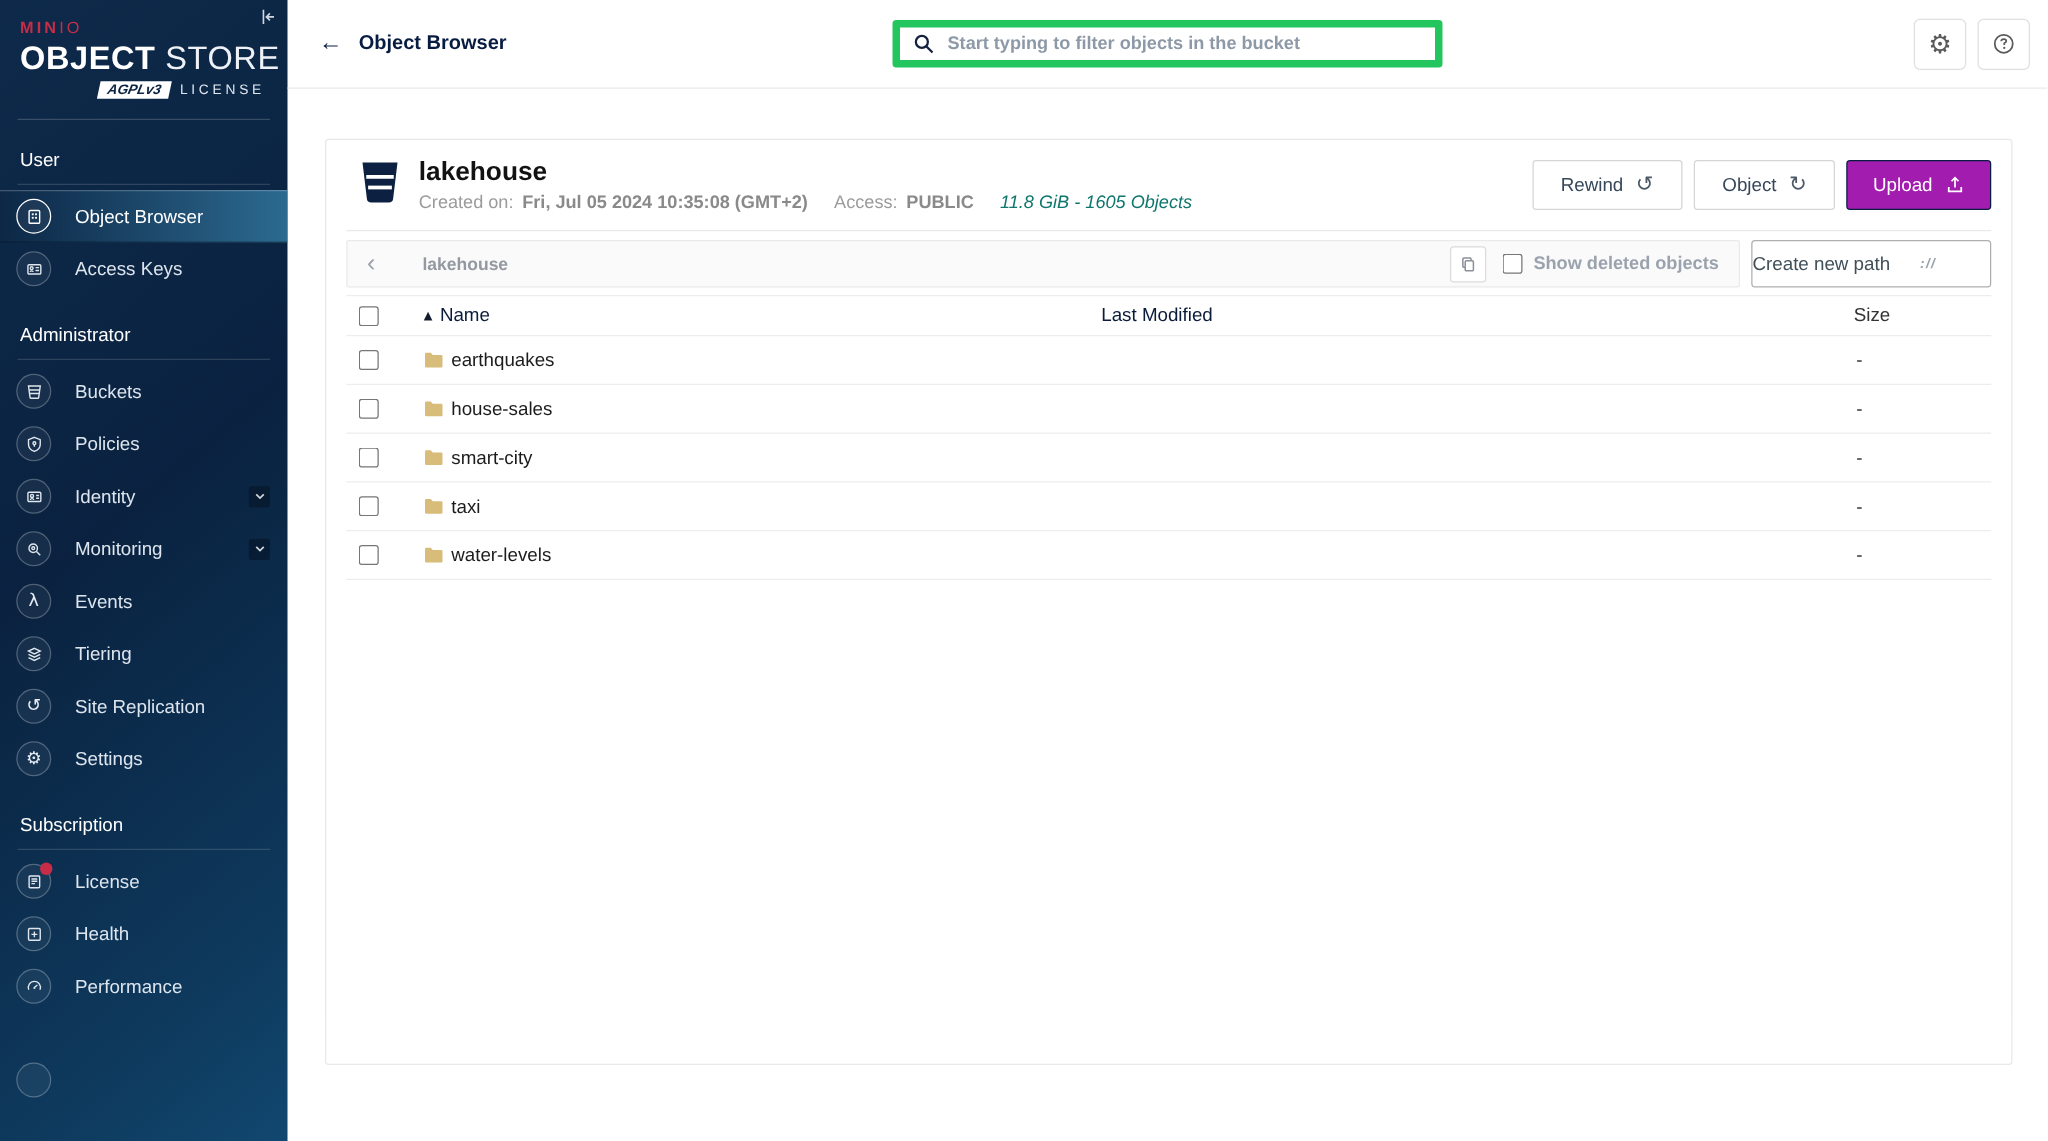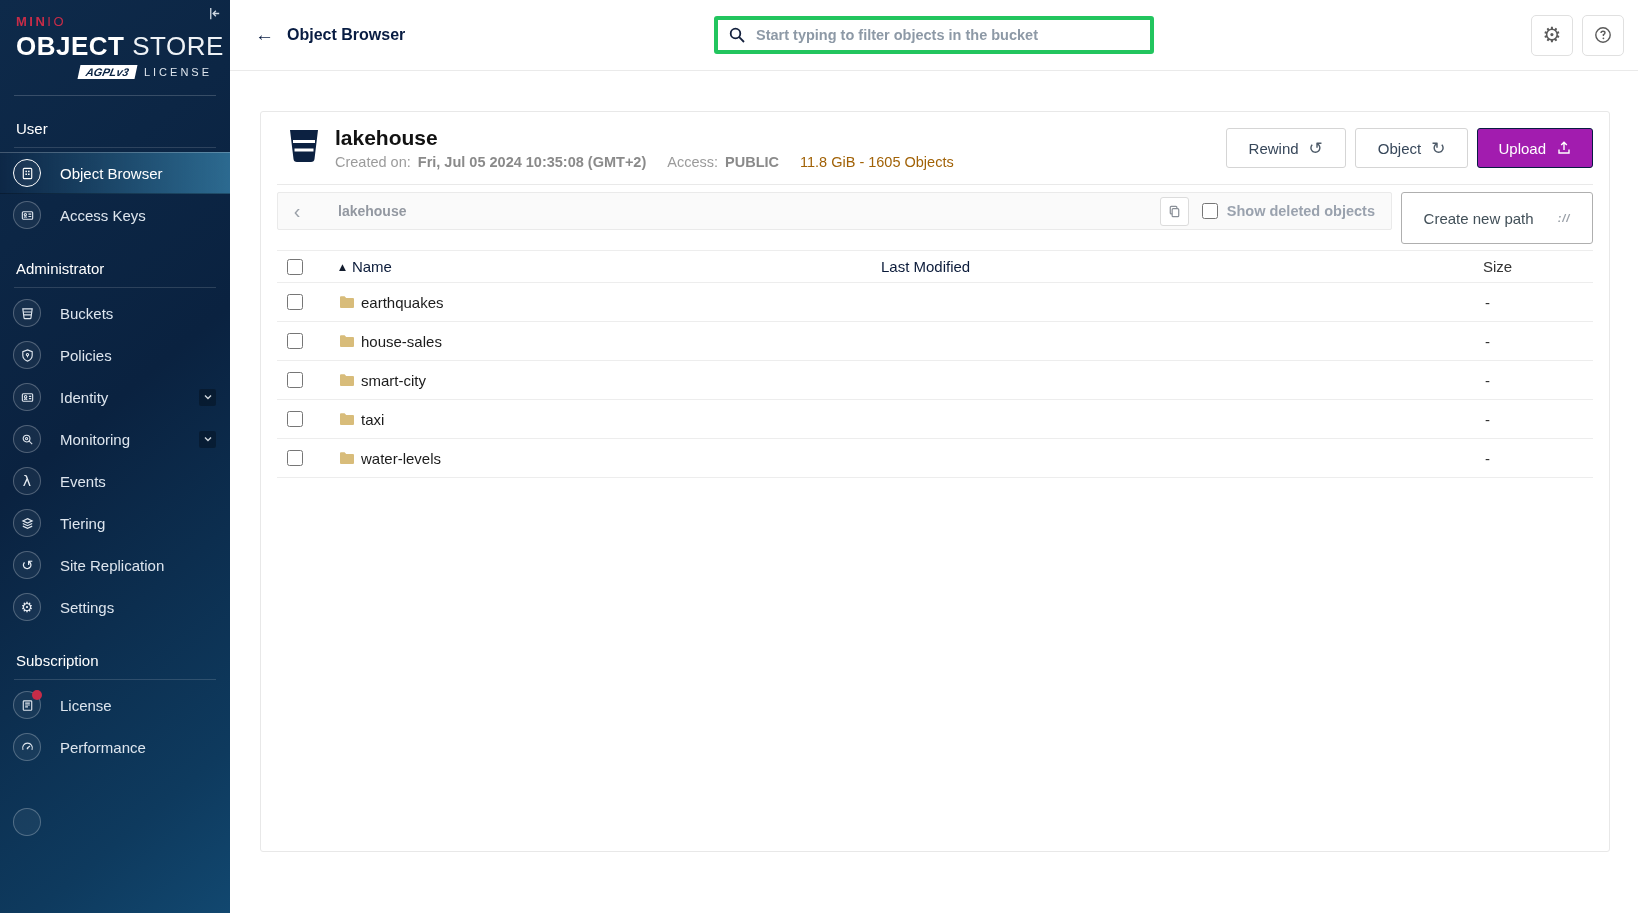--- a/index.html
+++ b/index.html
@@ -43,59 +43,59 @@
   .partial-icon { margin:40px 0 0 13px; width:28px; height:28px; border-radius:50%;
     border:1px solid rgba(255,255,255,.25); background:rgba(255,255,255,.05); }
 
   
   .main { flex:1; display:flex; flex-direction:column; background:#fff; min-width:0; }
   .topbar { position:relative; height:71px; flex:0 0 71px; border-bottom:1px solid #eaeaea;
     display:flex; align-items:center; padding:0 14px 0 25px; }
   .back-btn { background:none; border:none; cursor:pointer; font-size:19px; color:#081c42; margin-right:13px; }
   .topbar-title { font-size:16px; font-weight:700; color:#081c42; }
   .search-box { position:absolute; left:50%; transform:translateX(-50%); width:440px; height:38px;
-    border:4px solid #22c55e; border-radius:3px; background:#fff; display:flex; align-items:center; padding:0 10px; }
+    border:6px solid #22c55e; border-radius:3px; background:#fff; display:flex; align-items:center; padding:0 10px; }
   .search-box svg { flex:0 0 18px; margin-right:10px; }
   .search-box input { border:none; outline:none; flex:1; font-size:14.5px; font-weight:600; color:#35465a;
     font-family:"Liberation Sans",sans-serif; background:transparent; }
   .search-box input::placeholder { color:#8d99a6; font-weight:600; }
   .topbar-actions { margin-left:auto; display:flex; gap:9px; }
   .sq-btn { width:42px; height:41px; border:1px solid #e0e0e0; border-radius:5px; background:#fff;
     display:flex; align-items:center; justify-content:center; cursor:pointer; color:#5a5a5a; }
   .sq-btn .gear-glyph { font-size:21px; color:#5a5a5a; font-family:"DejaVu Sans",sans-serif; }
 
   .content { flex:1; padding:40px 28px 0 30px; }
   .card { width:100%; height:741px; border:1px solid #e8e8e8; border-radius:3px; background:#fff; padding:0 16px; }
 
   .card-header { display:flex; align-items:center; padding:14px 0 14px 10px; border-bottom:1px solid #e9e9e9; }
   .bucket-icon { margin-right:14px; }
   .bucket-title { font-size:21px; font-weight:700; color:#121212; line-height:1.15; }
   .bucket-meta { display:flex; gap:7px; margin-top:4px; font-size:14.5px; color:#9b9b9b; }
   .bucket-meta .strong { font-weight:700; color:#8a8a8a; margin-right:14px; }
-  .bucket-meta .summary { color:#a16207; }
+  .bucket-meta .summary { color:#0f766e;font-style:italic; }
   .header-actions { margin-left:auto; display:flex; gap:9px; }
   .btn { height:40px; border-radius:3px; font-size:15px; cursor:pointer; display:flex; align-items:center;
     justify-content:center; gap:10px; font-family:"Liberation Sans",sans-serif;text-align:right; }
   .btn-outline { background:#fff; border:1px solid #d5d5d5; color:#37475a; padding:0 22px; }
   .btn-outline .gl2 { font-size:17px; color:#4d5a68; font-family:"DejaVu Sans",sans-serif; }
   .btn-dark { background:#a21caf; border:1px solid #081c42; color:#fff; padding:0 20px; font-weight:400; }
 
   .pathbar-row { display:flex; margin-top:7px; gap:9px; }
   .pathbar { flex:1; height:38px; background:#fafafa; border:1px solid #eaeaea; border-radius:2px;
     display:flex; align-items:center; }
   .path-back { width:38px; height:100%; background:none; border:none; cursor:pointer; font-size:20px; color:#9aa0a8;
     display:flex; align-items:center; justify-content:center; }
   .path-text { font-size:14px; font-weight:700; color:#9398a1; margin-left:22px; }
   .copy-btn { margin-left:auto; width:29px; height:29px; background:#fff; border:1px solid #dcdcdc; border-radius:3px;
     display:flex; align-items:center; justify-content:center; cursor:pointer; }
   .show-deleted { display:flex; align-items:center; gap:9px; margin:0 16px 0 13px; cursor:pointer; }
   .show-deleted input { width:16px; height:16px; accent-color:#cfd4da; }
   .show-deleted span { font-size:14.5px; font-weight:700; color:#9aa2ae; }
-  .create-path-btn { width:192px; height:52px; background:#fff; border:1px solid #afafaf; border-radius:3px;
-    font-size:15px; color:#414f58; display:flex; align-items:center; justify-content:center; gap:24px; cursor:pointer; }
+  .create-path-btn { width:192px; height:38px; background:#fff; border:1px solid #afafaf; border-radius:3px;
+    font-size:15px; color:#414f58; display:flex; align-items:center; justify-content:flex-start; gap:24px; cursor:pointer; }
   .path-glyph { font-size:11px; font-style:italic; color:#9aa0a8; font-weight:700; letter-spacing:1px; }
 
   .table { margin-top:6px; border-top:1px solid #ededed; }
   .trow { display:grid; grid-template-columns:46px 558px 1fr 150px; align-items:center;
     border-bottom:1px solid #ededed; }
   .trow.thead { height:32px; }
   .trow.tbody-row { height:39px; }
   .cb-cell { padding-left:10px; display:flex; align-items:center; }
   .cb-cell input { width:16px; height:16px; accent-color:#cfd4da; }
   .name-cell { display:flex; align-items:center; gap:6px; padding-left:16px; min-width:0; }
@@ -253,20 +253,29 @@
       <span class="icon-circle">
         <svg viewBox="0 0 16 16" fill="none" stroke="#dfe6ee" stroke-width="1.2">
           <rect x="3.5" y="3" width="9" height="10" rx="0.8"></rect>
           <path d="M5.5 5.5 H10.5 M5.5 7.5 H10.5 M5.5 9.5 H8.5"></path>
         </svg>
         <span class="red-dot"></span>
       </span>
       <span class="nav-label">License</span>
     </div>
 
+    <div class="nav-item">
+      <span class="icon-circle">
+        <svg viewBox="0 0 16 16" fill="none" stroke="#dfe6ee" stroke-width="1.2">
+          <rect x="3" y="3" width="10" height="10" rx="1"></rect>
+          <path d="M8 5.5 V10.5 M5.5 8 H10.5"></path>
+        </svg>
+      </span>
+      <span class="nav-label">Health</span>
+    </div>
 
     <div class="nav-item">
       <span class="icon-circle">
         <svg viewBox="0 0 16 16" fill="none" stroke="#dfe6ee" stroke-width="1.2">
           <path d="M3.2 10.5 A5.2 5.2 0 1 1 12.8 10.5"></path>
           <path d="M8 8.5 L10.6 6.4"></path>
             <circle cx="8" cy="9" r="0.9" fill="#dfe6ee" stroke="none"></circle>
         </svg>
       </span>
       <span class="nav-label">Performance</span>

